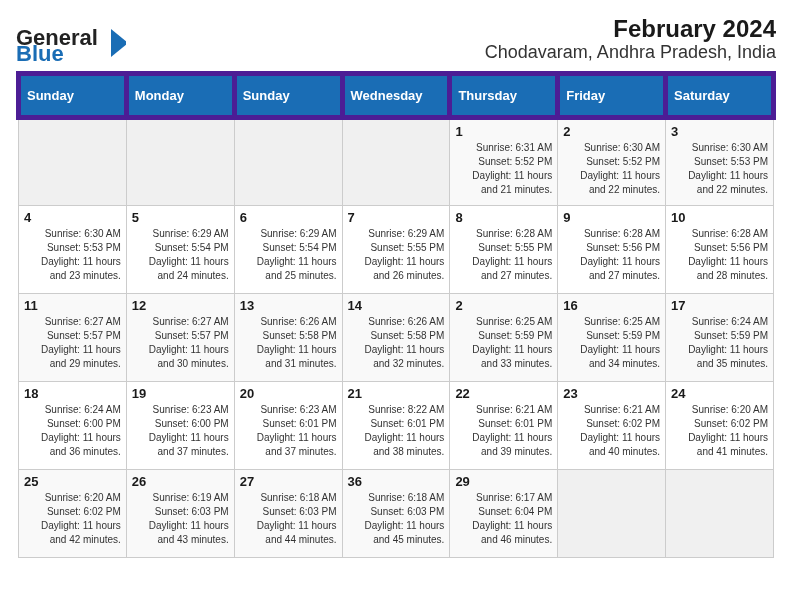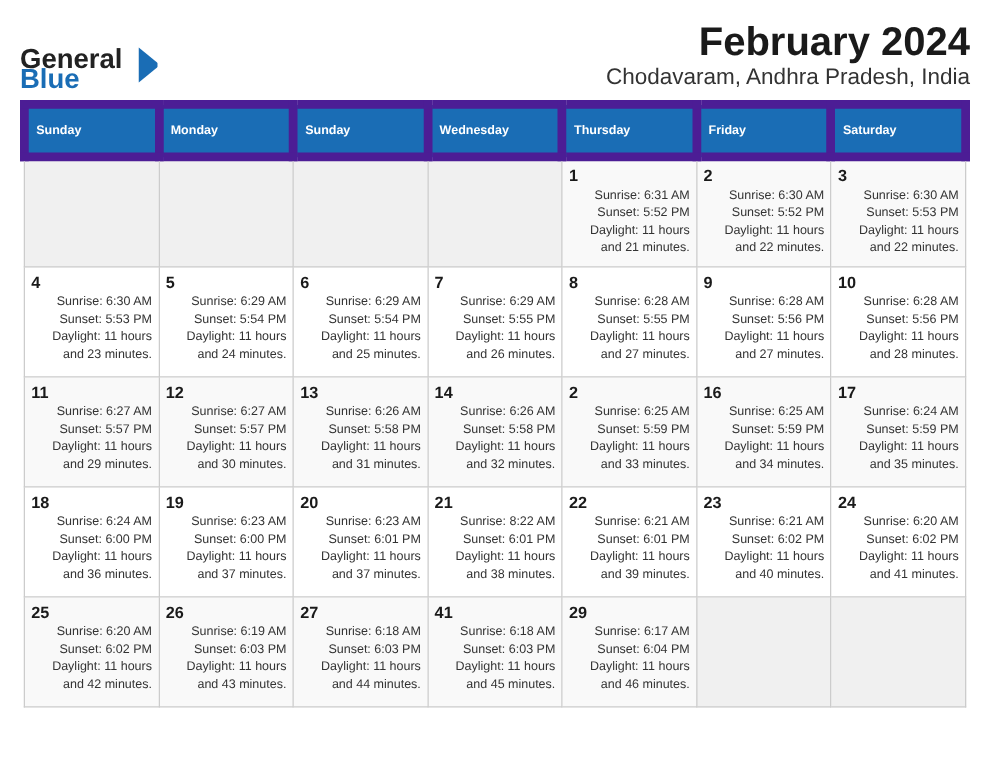--- a/index.html
+++ b/index.html
@@ -18,42 +18,42 @@
     }
     .logo {
       display: flex;
       flex-direction: column;
       align-items: flex-start;
     }
     .title-area {
       text-align: right;
     }
     .month-title {
-      font-size: 32px;
+      font-size: 24px;
       font-weight: bold;
       color: #1a1a1a;
       line-height: 1.1;
     }
     .location {
       font-size: 18px;
       color: #333;
     }
     .calendar {
       width: 100%;
       border-collapse: collapse;
       table-layout: fixed;
     }
     .calendar thead th {
       background: #1a6db5;
       color: #fff;
-      font-size: 10px;
+      font-size: 13px;
       font-weight: bold;
       padding: 12px 6px;
       text-align: left;
-      border: 7px solid #4c1d95;
+      border: 5px solid #4c1d95;
     }
     .calendar tbody td {
       vertical-align: top;
       border: 1px solid #ccc;
       padding: 4px 5px;
       font-size: 10.5px;
       color: #222;
       height: 88px;
     }
     .calendar tbody tr:nth-child(odd) td {
@@ -305,21 +305,21 @@
 and 43 minutes.</div>
         </td>
         <td>
           <span class="day-number">27</span>
           <div class="day-info" style="white-space: pre-line;">Sunrise: 6:18 AM
 Sunset: 6:03 PM
 Daylight: 11 hours
 and 44 minutes.</div>
         </td>
         <td>
-          <span class="day-number">41</span>
+          <span class="day-number">36</span>
           <div class="day-info" style="white-space: pre-line;">Sunrise: 6:18 AM
 Sunset: 6:03 PM
 Daylight: 11 hours
 and 45 minutes.</div>
         </td>
         <td>
           <span class="day-number">29</span>
           <div class="day-info" style="white-space: pre-line;">Sunrise: 6:17 AM
 Sunset: 6:04 PM
 Daylight: 11 hours

